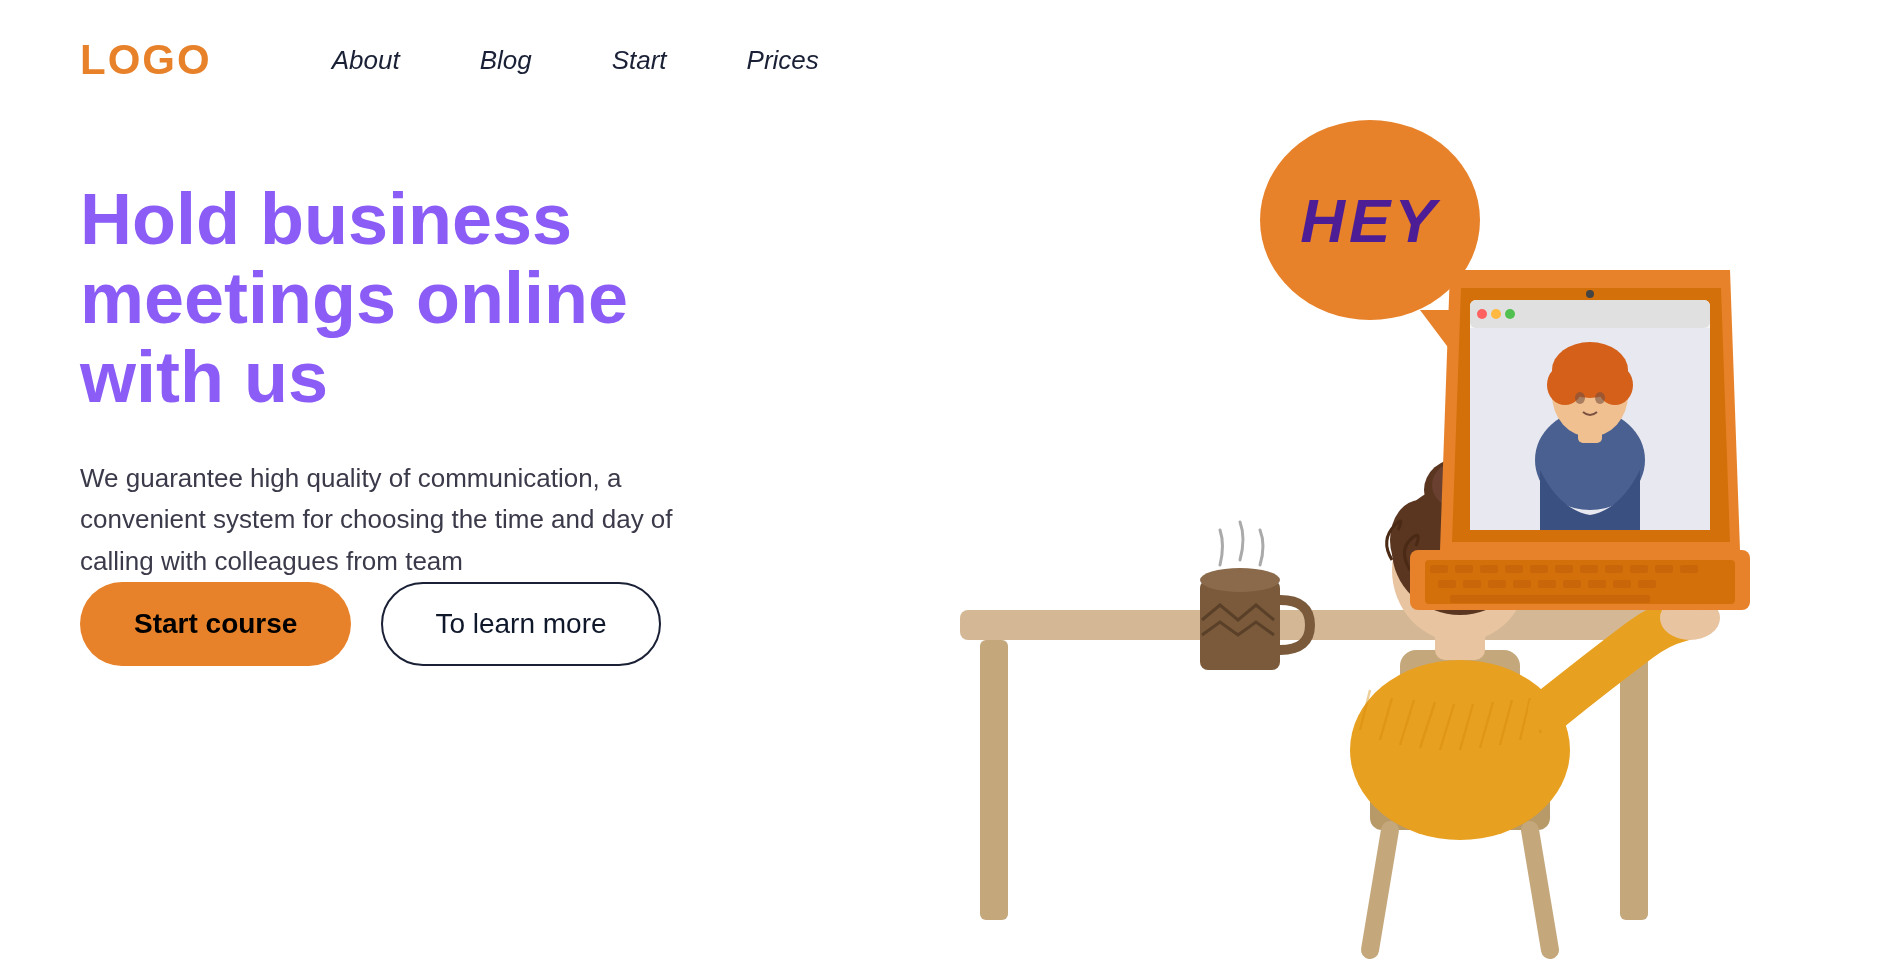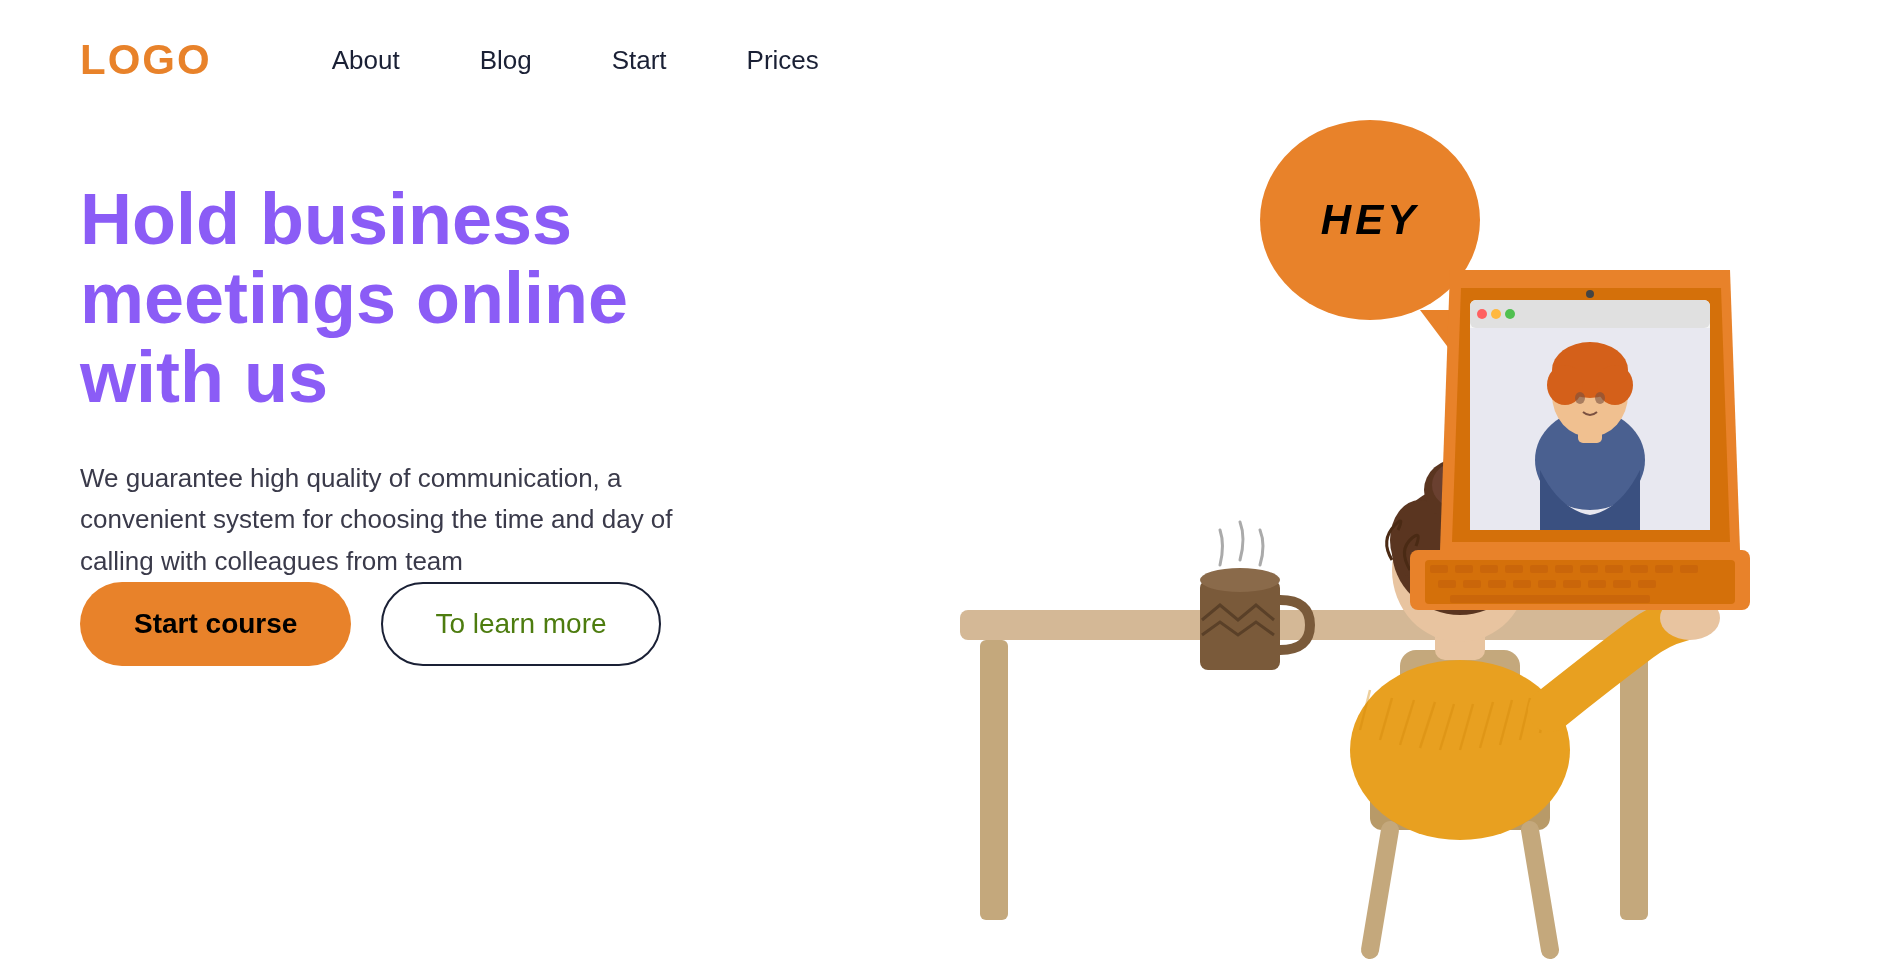--- a/index.html
+++ b/index.html
@@ -35,20 +35,21 @@
     .nav-links {
       display: flex;
       gap: 80px;
       list-style: none;
     }
     .nav-links a {
       text-decoration: none;
       color: #1a2035;
       font-size: 26px;
       font-weight: 400;
+      font-style: italic;
     }
 
     
     .hero {
       display: flex;
       padding: 20px 80px 0 80px;
       position: relative;
       height: calc(980px - 110px);
     }
 
@@ -86,21 +87,21 @@
       border: none;
       border-radius: 50px;
       padding: 26px 54px;
       font-size: 28px;
       font-weight: 600;
       cursor: pointer;
     }
 
     .btn-learn {
       background: transparent;
-      color: #4d7c0f;
+      color: #0f172a;
       border: 2.5px solid #1a2035;
       border-radius: 50px;
       padding: 24px 52px;
       font-size: 28px;
       font-weight: 500;
       cursor: pointer;
     }
 
     
     .hero-right {
@@ -133,23 +134,23 @@
       bottom: -30px;
       right: 30px;
       width: 0;
       height: 0;
       border-left: 30px solid transparent;
       border-right: 0px solid transparent;
       border-top: 40px solid #E8822A;
     }
 
     .bubble-text {
-      font-size: 42px;
+      font-size: 62px;
       font-weight: 900;
-      color: #000000;
+      color: #4c1d95;
       letter-spacing: 4px;
       font-style: italic;
     }
 
     
     .illustration {
       position: absolute;
       bottom: 0;
       right: 0;
       width: 920px;

